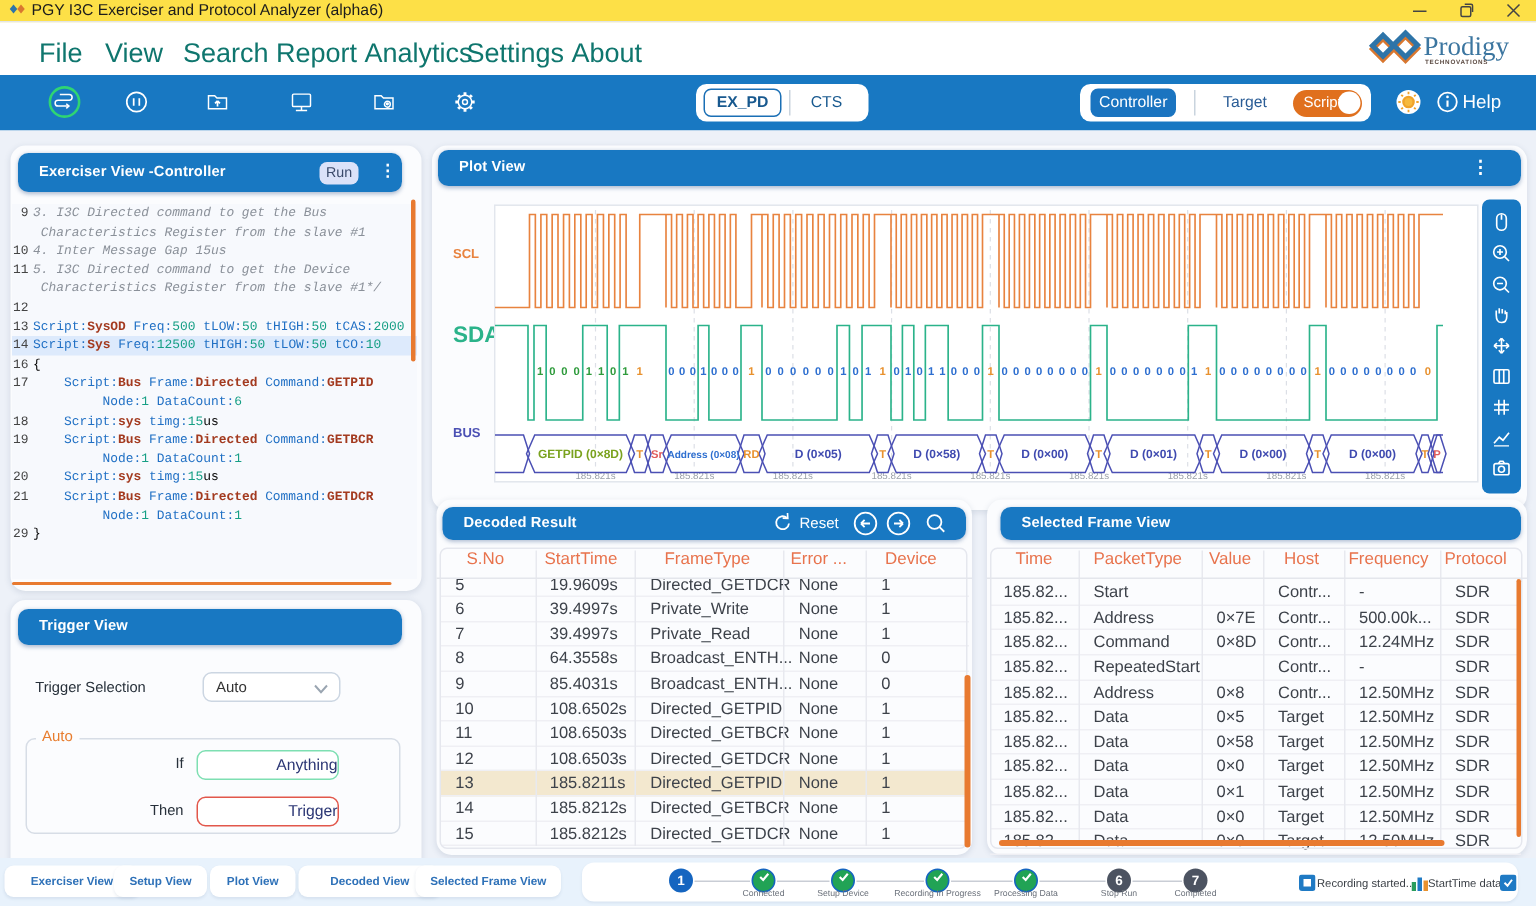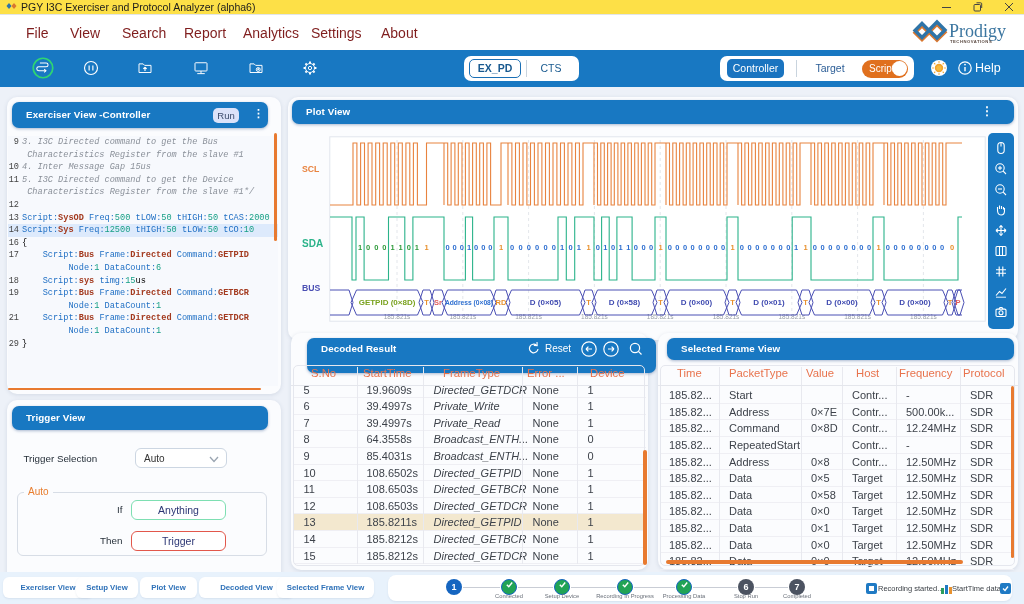--- a/index.html
+++ b/index.html
@@ -1,47 +1,47 @@
 <!DOCTYPE html>
 <html><head><meta charset="utf-8">
 <style>
 * { margin:0; padding:0; box-sizing:border-box; }
 html,body { width:1024px; height:604px; overflow:hidden; font-family:"Liberation Sans",sans-serif; }
 .abs { position:absolute; }
 #titlebar { position:absolute; left:0; top:0; width:1024px; height:15px; background:#fde047; border-bottom:1px solid #e2e5e8; }
 #titlebar .t { position:absolute; left:21px; top:1px; font-size:10.5px; color:#1c1c1c; }
 #menubar { position:absolute; left:0; top:15px; width:1024px; height:35px; background:#fff; }
-.mi { position:absolute; top:10px; font-size:14px; color:#7f1d1d; }
+.mi { position:absolute; top:10px; font-size:18px; color:#0f766e; }
 #toolbar { position:absolute; left:0; top:50px; width:1024px; height:37px; background:#1878c2; }
 #main { position:absolute; left:0; top:87px; width:1024px; height:485px; background:#edf1f8; }
 .card { position:absolute; background:#fbfcfe; border-radius:10px; box-shadow:0 1px 4px rgba(40,60,100,0.13); }
 .phead { position:absolute; background:#1878c2; border-radius:7px; color:#fff; box-shadow:0 1px 3px rgba(20,60,120,0.35); }
 .phead .ht { position:absolute; left:14px; font-size:9.8px; font-weight:bold; letter-spacing:0.1px; color:#fff; }
 
 #code { position:absolute; left:1px; top:39px; width:270px; height:250px; overflow:hidden; background:#f7f9fd; font-family:"Liberation Mono",monospace; font-size:8.6px; line-height:12.6px; }
 .cl { white-space:pre; height:12.6px; }
 .cl .ln { display:inline-block; width:11px; text-align:right; color:#444; margin-right:3px; }
 .cl .ct i { font-style:normal; }
 .cl .ct i.c { color:#8a9099; font-style:italic; }
 .cl .ct i.k { color:#1f6fc4; }
 .cl .ct i.m { color:#a33a1f; font-weight:bold; }
 .cl .ct i.n { color:#169f85; }
 .cl.hl { background:#ddeafc; }
 
 .tv-lab { position:absolute; font-size:9.8px; color:#27303a; }
 .tv-dd { position:absolute; background:#fff; border:1px solid #ccd6e2; border-radius:6px; font-size:10px; color:#333; padding:4px 8px; }
 .tv-fs { position:absolute; border:1px solid #d7dde6; border-radius:6px; }
 .tv-leg { position:absolute; font-size:10px; color:#e87d2e; background:#fbfcfe; padding:0 4px; }
-.tv-btn { position:absolute; width:95px; height:20px; border-radius:6px; background:#fff; text-align:center; font-size:10.5px; color:#2b3674; line-height:19px; }
+.tv-btn { position:absolute; width:95px; height:20px; border-radius:6px; background:#fff; text-align:right; font-size:10.5px; color:#2b3674; line-height:19px; }
 
 .thead { position:absolute; font-size:11.3px; color:#e8734d; }
 .thead span { position:absolute; top:0; }
 .dr,.sr { position:relative; height:16.6px; line-height:16.6px; font-size:11px; color:#3d424a; border-bottom:1px solid #efeff4; }
 .dr span,.sr span { position:absolute; top:0; white-space:nowrap; }
-.dr .c1 { left:10px; } .dr .c2 { left:73px; } .dr .c3 { left:140px;font-style:italic; } .dr .c4 { left:239px; } .dr .c5 { left:294px; }
+.dr .c1 { left:10px; } .dr .c2 { left:73px; } .dr .c3 { left:140px; } .dr .c4 { left:239px; } .dr .c5 { left:294px; }
 .sr .s1 { left:9px; } .sr .s2 { left:69px; } .sr .s3 { left:151px; } .sr .s4 { left:192px; } .sr .s5 { left:246px; } .sr .s6 { left:310px; }
 .dr.hl { background:#f3e8cf; }
 .vline { position:absolute; width:1px; background:#e8e9ef; }
 .oscroll { position:absolute; background:#e87a30; border-radius:2px; }
 
 #statusbar { position:absolute; left:0; top:572px; width:1024px; height:32px; background:#e8f2fc; }
 .tab { position:absolute; top:5px; height:21px; background:#fff; border-radius:6px; color:#2e71b8; font-size:7.8px; font-weight:bold; text-align:center; box-shadow:0 1px 2px rgba(60,90,130,0.10); }
 .scir { position:absolute; top:7px; width:16px; height:16px; border-radius:50%; color:#fff; font-size:9px; font-weight:bold; text-align:center; line-height:16px; }
 .scir.blue { background:#1565c0; }
 .scir.green { background:#21a355; border:1.5px solid #1565c0; line-height:12px; }
@@ -178,20 +178,21 @@
         <div class="cl"><span class="ln"></span><span class="ct"><i class="c"> Characteristics Register from the slave #1*/</i></span></div>
         <div class="cl"><span class="ln">12</span><span class="ct"></span></div>
         <div class="cl"><span class="ln">13</span><span class="ct"><i class="k">Script:</i><i class="m">SysOD</i><i class="k"> Freq:</i><i class="n">500</i><i class="k"> tLOW:</i><i class="n">50</i><i class="k"> tHIGH:</i><i class="n">50</i><i class="k"> tCAS:</i><i class="n">2000</i></span></div>
         <div class="cl hl"><span class="ln">14</span><span class="ct"><i class="k">Script:</i><i class="m">Sys</i><i class="k"> Freq:</i><i class="n">12500</i><i class="k"> tHIGH:</i><i class="n">50</i><i class="k"> tLOW:</i><i class="n">50</i><i class="k"> tCO:</i><i class="n">10</i></span></div>
         <div class="cl"><span class="ln">16</span><span class="ct">{</span></div>
         <div class="cl"><span class="ln">17</span><span class="ct"><i class="k">    Script:</i><i class="m">Bus</i><i class="k"> Frame:</i><i class="m">Directed</i><i class="k"> Command:</i><i class="m">GETPID</i></span></div>
         <div class="cl"><span class="ln"></span><span class="ct"><i class="k">         Node:</i><i class="n">1</i><i class="k"> DataCount:</i><i class="n">6</i></span></div>
         <div class="cl"><span class="ln">18</span><span class="ct"><i class="k">    Script:</i><i class="m">sys</i><i class="k"> timg:</i><i class="n">15</i>us</span></div>
         <div class="cl"><span class="ln">19</span><span class="ct"><i class="k">    Script:</i><i class="m">Bus</i><i class="k"> Frame:</i><i class="m">Directed</i><i class="k"> Command:</i><i class="m">GETBCR</i></span></div>
         <div class="cl"><span class="ln"></span><span class="ct"><i class="k">         Node:</i><i class="n">1</i><i class="k"> DataCount:</i><i class="n">1</i></span></div>
+        <div class="cl"><span class="ln">20</span><span class="ct"><i class="k">    Script:</i><i class="m">sys</i><i class="k"> timg:</i><i class="n">15</i>us</span></div>
         <div class="cl"><span class="ln">21</span><span class="ct"><i class="k">    Script:</i><i class="m">Bus</i><i class="k"> Frame:</i><i class="m">Directed</i><i class="k"> Command:</i><i class="m">GETDCR</i></span></div>
         <div class="cl"><span class="ln"></span><span class="ct"><i class="k">         Node:</i><i class="n">1</i><i class="k"> DataCount:</i><i class="n">1</i></span></div>
         <div class="cl"><span class="ln">29</span><span class="ct">}</span></div>
       </div>
   <div class="oscroll" style="left:266.5px;top:36px;width:3.5px;height:108px"></div>
   <div class="oscroll" style="left:1px;top:291px;width:253px;height:2px"></div>
  </div>
 
  <div class="card" style="left:7px;top:313px;width:274px;height:255px">
   <div class="phead" style="left:5px;top:6px;width:256px;height:24px">
@@ -210,21 +211,21 @@
   <span class="tv-lab" style="left:93px;top:135px">Then</span>
   <div class="tv-btn" style="left:124px;top:131px;border:1px solid #e2574b">Trigger</div>
  </div>
 
  <div class="card" style="left:288px;top:10px;width:730px;height:243px">
   <div class="phead" style="left:4px;top:3px;width:722px;height:24px">
     <span class="ht" style="top:6px">Plot View</span>
     <div class="abs" style="left:689px;top:4px;color:#fff;font-size:12px;font-weight:bold">⋮</div>
   </div>
   <span class="abs" style="left:14px;top:67px;color:#e8833f;font-size:8.7px;font-weight:bold">SCL</span>
-  <span class="abs" style="left:14px;top:141px;color:#2bb38a;font-size:10px;font-weight:bold">SDA</span>
+  <span class="abs" style="left:14px;top:118px;color:#2bb38a;font-size:15px;font-weight:bold">SDA</span>
   <span class="abs" style="left:14px;top:186px;color:#4b50b4;font-size:8.7px;font-weight:bold">BUS</span>
   <div class="abs" style="left:41px;top:39px;width:658px;height:186px"><svg width="658" height="186" viewBox="329 136 658 186">
           <rect x="329.8" y="136.8" width="655.4" height="184.4" fill="#fff" stroke="#e2e6ed" stroke-width="1"></rect>
           <g stroke="#dcdfe6" stroke-width="0.8" stroke-dasharray="3,3">
             <line x1="397" y1="140" x2="397" y2="312"></line>
             <line x1="462.8" y1="140" x2="462.8" y2="312"></line>
             <line x1="528.6" y1="140" x2="528.6" y2="312"></line>
             <line x1="594.4" y1="140" x2="594.4" y2="312"></line>
             <line x1="660.2" y1="140" x2="660.2" y2="312"></line>
             <line x1="726" y1="140" x2="726" y2="312"></line>
@@ -420,21 +421,21 @@
               <rect x="-5" y="-3.4" width="10" height="7.4" rx="1.2"></rect>
               <circle cx="0" cy="0.3" r="2"></circle>
               <path d="M-2 -3.4 L-1 -5 L1 -5 L2 -3.4"></path>
             </g>
           </g>
         </svg>
       </div>
  </div>
 
  <div class="card" style="left:291px;top:246px;width:357px;height:237px">
-  <div class="phead" style="left:16px;top:5px;width:349px;height:35px">
+  <div class="phead" style="left:4px;top:5px;width:349px;height:22px">
     <span class="ht" style="top:5px">Decoded Result</span>
     <svg width="130" height="22" viewBox="0 0 130 22" style="position:absolute;right:4px;top:0">
           <g fill="none" stroke="#fff" stroke-width="1.2">
             <path d="M14.5 7.2 A4.3 4.3 0 1 0 16 11"></path>
             <path d="M15 4 L15.2 7.6 L11.8 7.4" stroke-width="1.1"></path>
           </g>
           <text x="23" y="14" font-family="Liberation Sans,sans-serif" font-size="10" fill="#fff">Reset</text>
           <g fill="none" stroke="#fff" stroke-width="1.2">
             <circle cx="67" cy="11" r="7.2"></circle>
             <path d="M70 11 H64 M64 11 l2.4 -2.4 M64 11 l2.4 2.4"></path>

